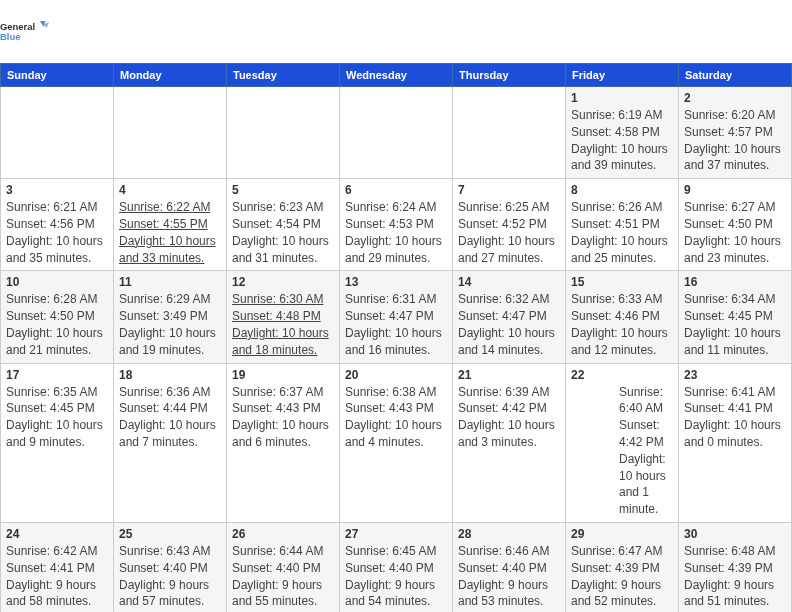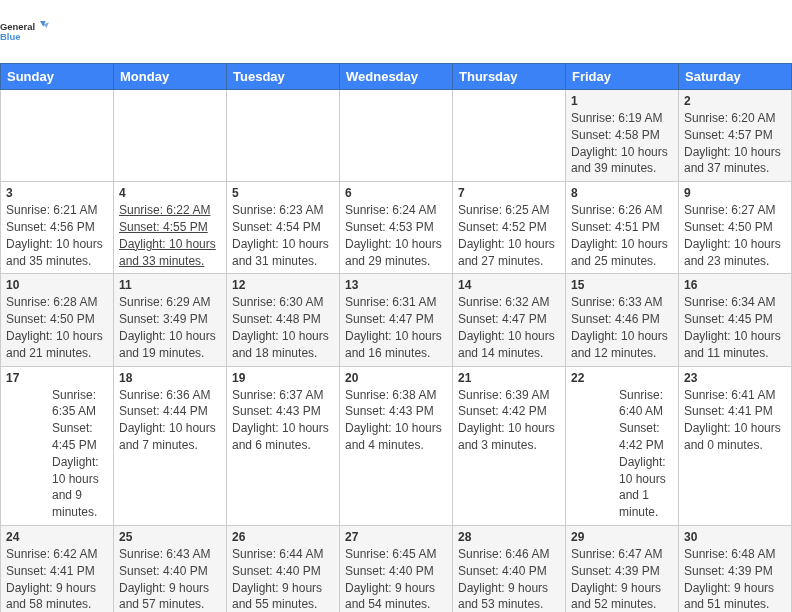--- a/index.html
+++ b/index.html
@@ -37,25 +37,25 @@
     .subtitle {
       font-size: 16px;
       color: #555;
     }
     table {
       width: 100%;
       border-collapse: collapse;
       table-layout: fixed;
     }
     thead tr th {
-      background-color: #3b82f6;
+      background-color: #1d4ed8;
       color: white;
       text-align: left;
       padding: 5px 6px;
-      font-size: 13px;
+      font-size: 11px;
       font-weight: bold;
       border: 1px solid #3a6aaa;
     }
     tbody tr td {
       vertical-align: top;
       padding: 4px 5px;
       border: 1px solid #ccc;
       font-size: 9.5px;
       color: #333;
       height: 80px;
@@ -196,21 +196,21 @@
           </td>
           <td>
             <span class="day-number">11</span>
             <div class="day-info" style="white-space: pre-line;">Sunrise: 6:29 AM
 Sunset: 3:49 PM
 Daylight: 10 hours
 and 19 minutes.</div>
           </td>
           <td>
             <span class="day-number">12</span>
-            <div class="day-info" style="white-space: pre-line;">Sunrise: 6:30 AM
+            <div class="day-info" style="white-space: pre-line; text-decoration: underline;">Sunrise: 6:30 AM
 Sunset: 4:48 PM
 Daylight: 10 hours
 and 18 minutes.</div>
           </td>
           <td>
             <span class="day-number">13</span>
             <div class="day-info" style="white-space: pre-line;">Sunrise: 6:31 AM
 Sunset: 4:47 PM
 Daylight: 10 hours
 and 16 minutes.</div>
@@ -233,21 +233,21 @@
             <span class="day-number">16</span>
             <div class="day-info" style="white-space: pre-line;">Sunrise: 6:34 AM
 Sunset: 4:45 PM
 Daylight: 10 hours
 and 11 minutes.</div>
           </td>
         </tr>
         <tr>
           <td>
             <span class="day-number">17</span>
-            <div class="day-info" style="white-space: pre-line; margin-left: 46px;">Sunrise: 6:35 AM
+            <div class="day-info" style="white-space: pre-line;">Sunrise: 6:35 AM
 Sunset: 4:45 PM
 Daylight: 10 hours
 and 9 minutes.</div>
           </td>
           <td>
             <span class="day-number">18</span>
             <div class="day-info" style="white-space: pre-line;">Sunrise: 6:36 AM
 Sunset: 4:44 PM
 Daylight: 10 hours
 and 7 minutes.</div>

